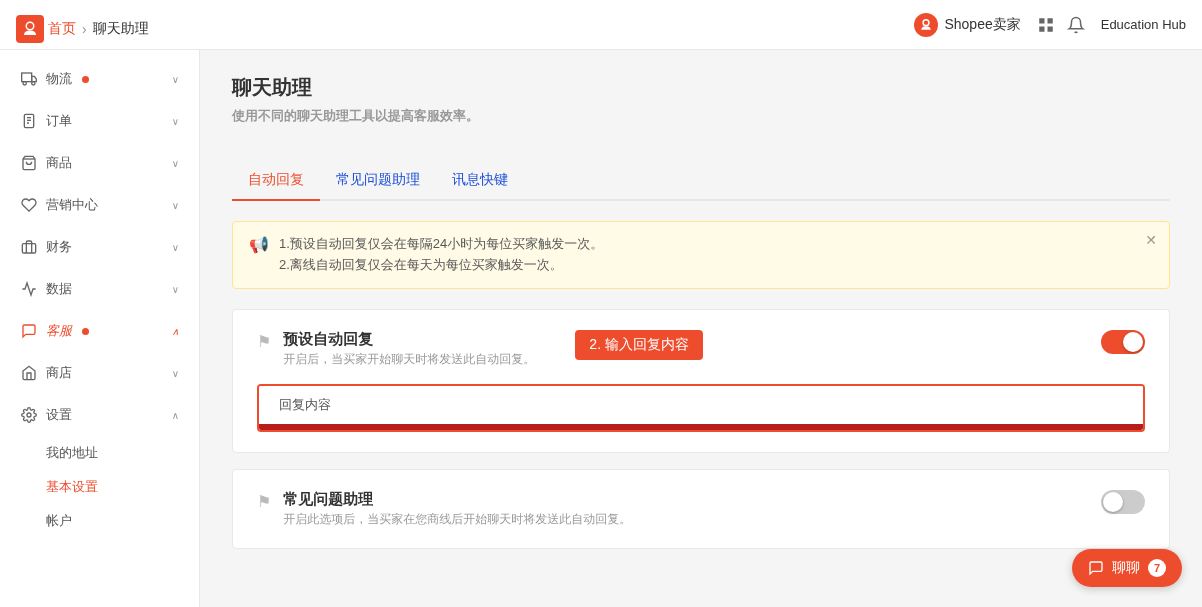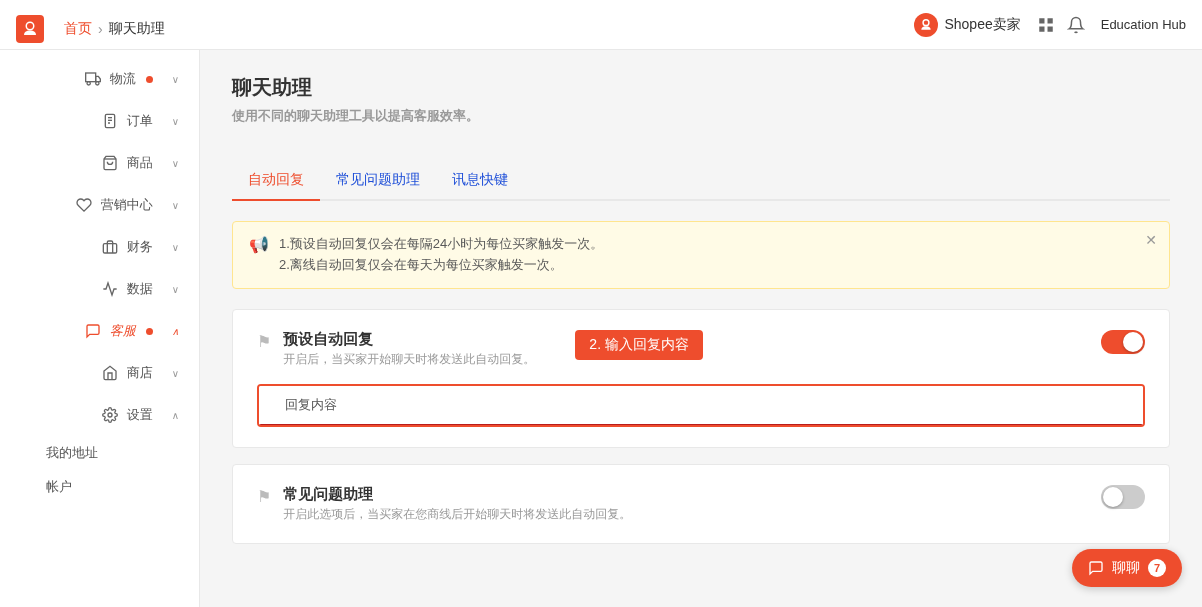--- a/index.html
+++ b/index.html
@@ -4,21 +4,21 @@
   <style>
     * { box-sizing: border-box; margin: 0; padding: 0; }
     body { font-family: -apple-system, BlinkMacSystemFont, 'PingFang SC', 'Microsoft YaHei', sans-serif; background: #f5f5f5; font-size: 13px; color: #333; }
 
     
     .header {
       display: flex; align-items: center; justify-content: space-between;
       background: #fff; height: 50px; padding: 0 16px;
       border-bottom: 1px solid #e8e8e8; position: fixed; top: 0; left: 0; right: 0; z-index: 100;
     }
-    .header-left { display: flex; align-items: center; gap: 20px; margin-top: 8px; }
+    .header-left { display: flex; align-items: center; gap: 4px; margin-top: 8px; }
     .header-logo { width: 28px; height: 28px; background: #ee4d2d; border-radius: 4px; display: flex; align-items: center; justify-content: center; }
     .header-logo svg { width: 18px; height: 18px; }
     .header-breadcrumb { display: flex; align-items: center; gap: 6px; font-size: 14px; color: #333; }
     .header-breadcrumb .home { color: #ee4d2d; cursor: pointer; }
     .header-breadcrumb .sep { color: #999; }
     .header-breadcrumb .current { color: #333; }
     .header-right { display: flex; align-items: center; gap: 16px; }
     .shopee-brand { display: flex; align-items: center; gap: 6px; }
     .shopee-brand-logo { width: 24px; height: 24px; background: #ee4d2d; border-radius: 50%; display: flex; align-items: center; justify-content: center; }
     .shopee-brand-name { font-size: 14px; color: #333; font-weight: 500; }
@@ -29,21 +29,21 @@
     
     .layout { display: flex; margin-top: 50px; min-height: calc(100vh - 50px); }
 
     
     .sidebar {
       width: 200px; background: #fff; border-right: 1px solid #e8e8e8;
       position: fixed; left: 0; top: 50px; bottom: 0; overflow-y: auto;
       padding-top: 8px;
     }
     .sidebar-item {
-      display: flex; align-items: center; justify-content: flex-end;
+      display: flex; align-items: center; justify-content: space-between;
       padding: 12px 20px; cursor: pointer; color: #555; font-size: 13px; gap: 19px;
     }
     .sidebar-item.active { color: #ee4d2d; font-style: italic; }
     .sidebar-item-left { display: flex; align-items: center; gap: 8px; }
     .sidebar-icon { width: 18px; height: 18px; display: flex; align-items: center; justify-content: center; }
     .dot { width: 7px; height: 7px; background: #ee4d2d; border-radius: 50%; display: inline-block; margin-left: 2px; }
     .chevron { font-size: 10px; color: #999; }
     .sub-menu { padding-left: 46px; }
     .sub-item { padding: 8px 20px 8px 0; cursor: pointer; color: #555; font-size: 13px; }
     .sub-item.active { color: #ee4d2d; font-weight: 500; }
@@ -101,21 +101,21 @@
     
     .step-badge {
       background: #ee4d2d; color: #fff; border-radius: 4px;
       padding: 6px 14px; font-size: 14px; font-weight: 500; white-space: nowrap;
     }
 
     
     .content-box {
       border: 2px solid #ee4d2d; border-radius: 4px; margin-top: 16px; overflow: hidden;
     }
-    .content-box-header { padding: 10px 26px; font-size: 13px; color: #555; border-bottom: 1px solid #b91c1c; background: #fff; }
+    .content-box-header { padding: 10px 20px; font-size: 13px; color: #555; border-bottom: 6px solid #b91c1c; background: #fff; }
     .content-row {
       display: flex; align-items: center; justify-content: space-between;
       padding: 12px 16px; background: #fafafa;
     }
     .content-text { font-size: 13px; color: #333; }
     .edit-link { color: #ee4d2d; cursor: pointer; font-size: 13px; }
 
     
     .cursor-arrow {
       display: inline-block; margin-left: 8px; font-size: 18px; color: #333;
@@ -301,20 +301,21 @@
               <path d="M19.4 15a1.65 1.65 0 0 0 .33 1.82l.06.06a2 2 0 0 1-2.83 2.83l-.06-.06a1.65 1.65 0 0 0-1.82-.33 1.65 1.65 0 0 0-1 1.51V21a2 2 0 0 1-4 0v-.09A1.65 1.65 0 0 0 9 19.4a1.65 1.65 0 0 0-1.82.33l-.06.06a2 2 0 0 1-2.83-2.83l.06-.06A1.65 1.65 0 0 0 4.68 15a1.65 1.65 0 0 0-1.51-1H3a2 2 0 0 1 0-4h.09A1.65 1.65 0 0 0 4.6 9a1.65 1.65 0 0 0-.33-1.82l-.06-.06a2 2 0 0 1 2.83-2.83l.06.06A1.65 1.65 0 0 0 9 4.68a1.65 1.65 0 0 0 1-1.51V3a2 2 0 0 1 4 0v.09a1.65 1.65 0 0 0 1 1.51 1.65 1.65 0 0 0 1.82-.33l.06-.06a2 2 0 0 1 2.83 2.83l-.06.06A1.65 1.65 0 0 0 19.4 9a1.65 1.65 0 0 0 1.51 1H21a2 2 0 0 1 0 4h-.09a1.65 1.65 0 0 0-1.51 1z"></path>
             </svg>
         </span>
         <span>设置</span>
       </div>
       <span class="chevron">∧</span>
     </div>
 
     <div class="sub-menu">
       <div class="sub-item">我的地址</div>
+      <div class="sub-item active" style="color:#ee4d2d;font-weight:500">基本设置</div>
       <div class="sub-item">帐户</div>
     </div>
   </aside>
 
   <main class="main">
     <h1 class="page-title">聊天助理</h1>
     <p class="page-subtitle">使用不同的聊天助理工具以提高客服效率。</p>
 
     <div class="tabs">
       <div class="tab active">自动回复</div>

